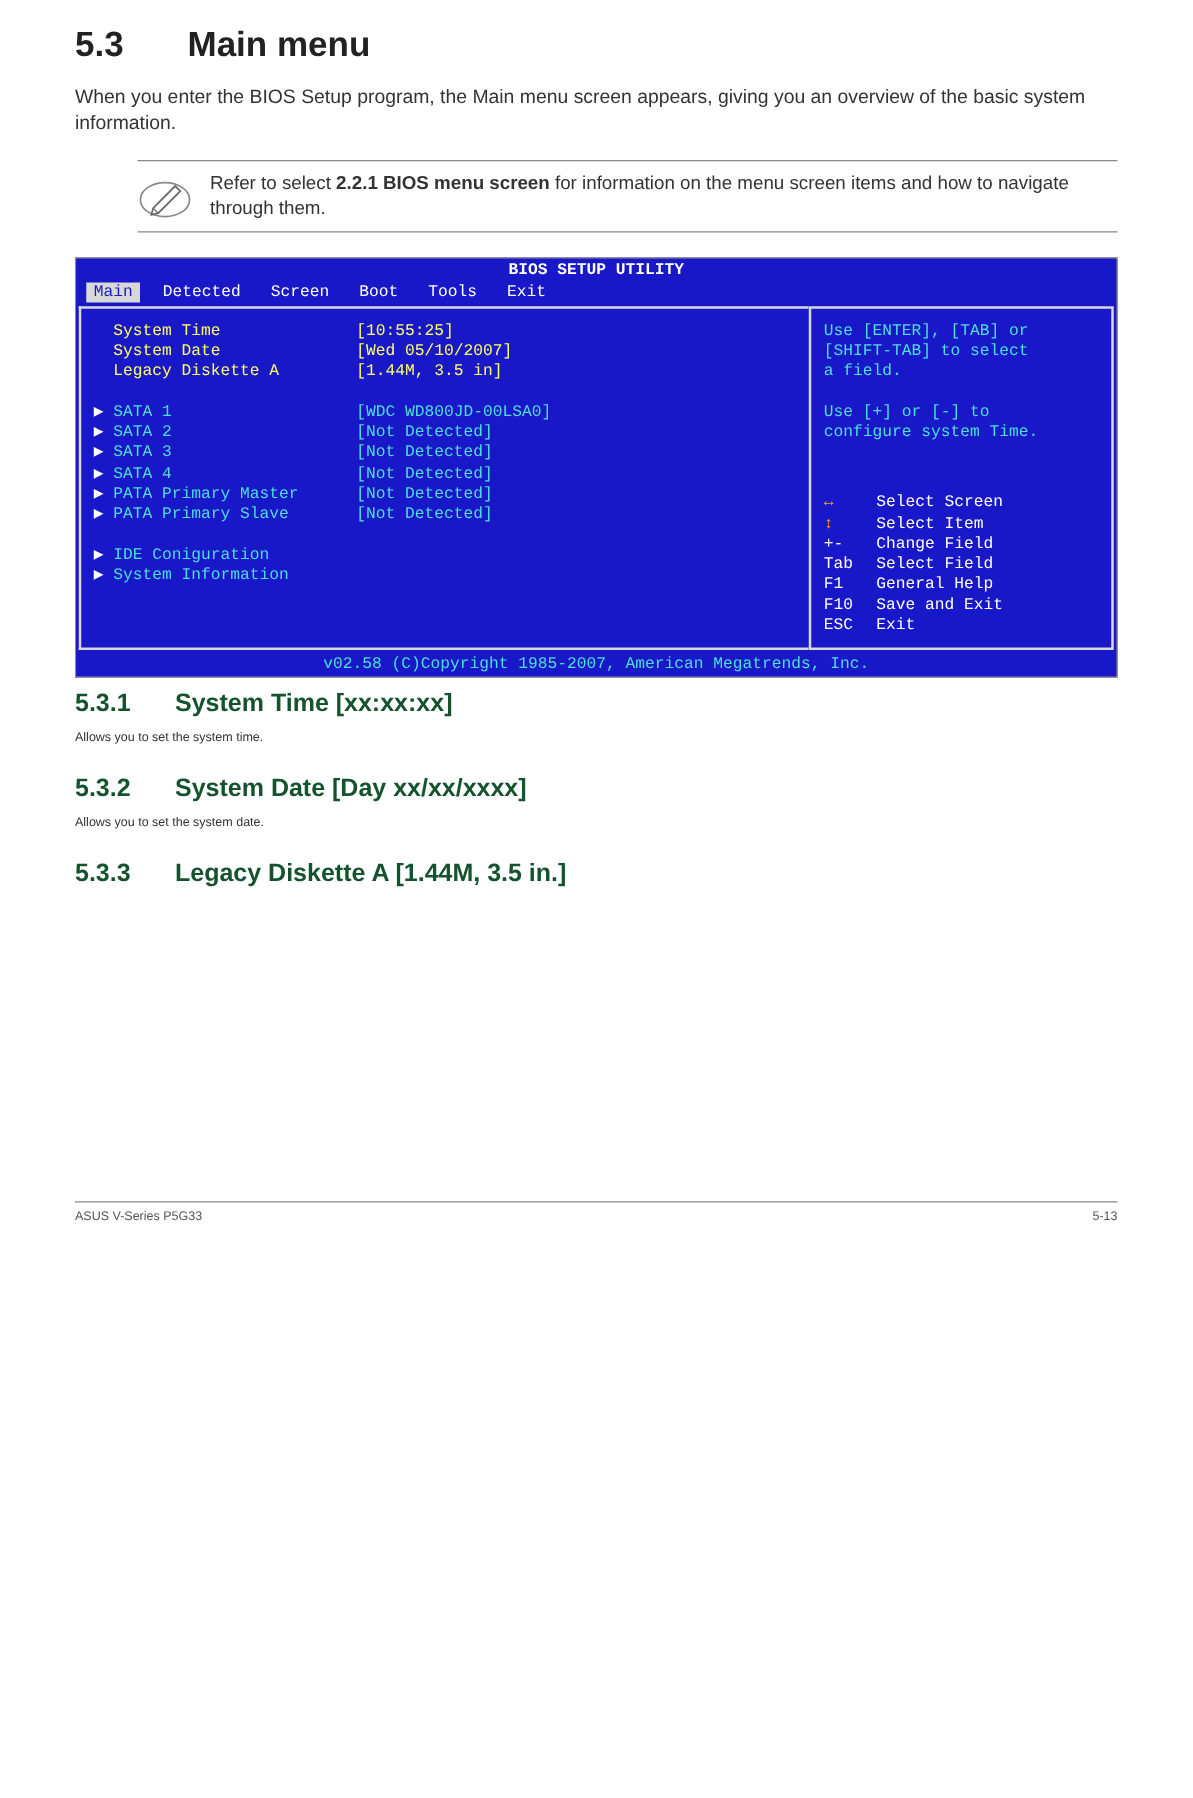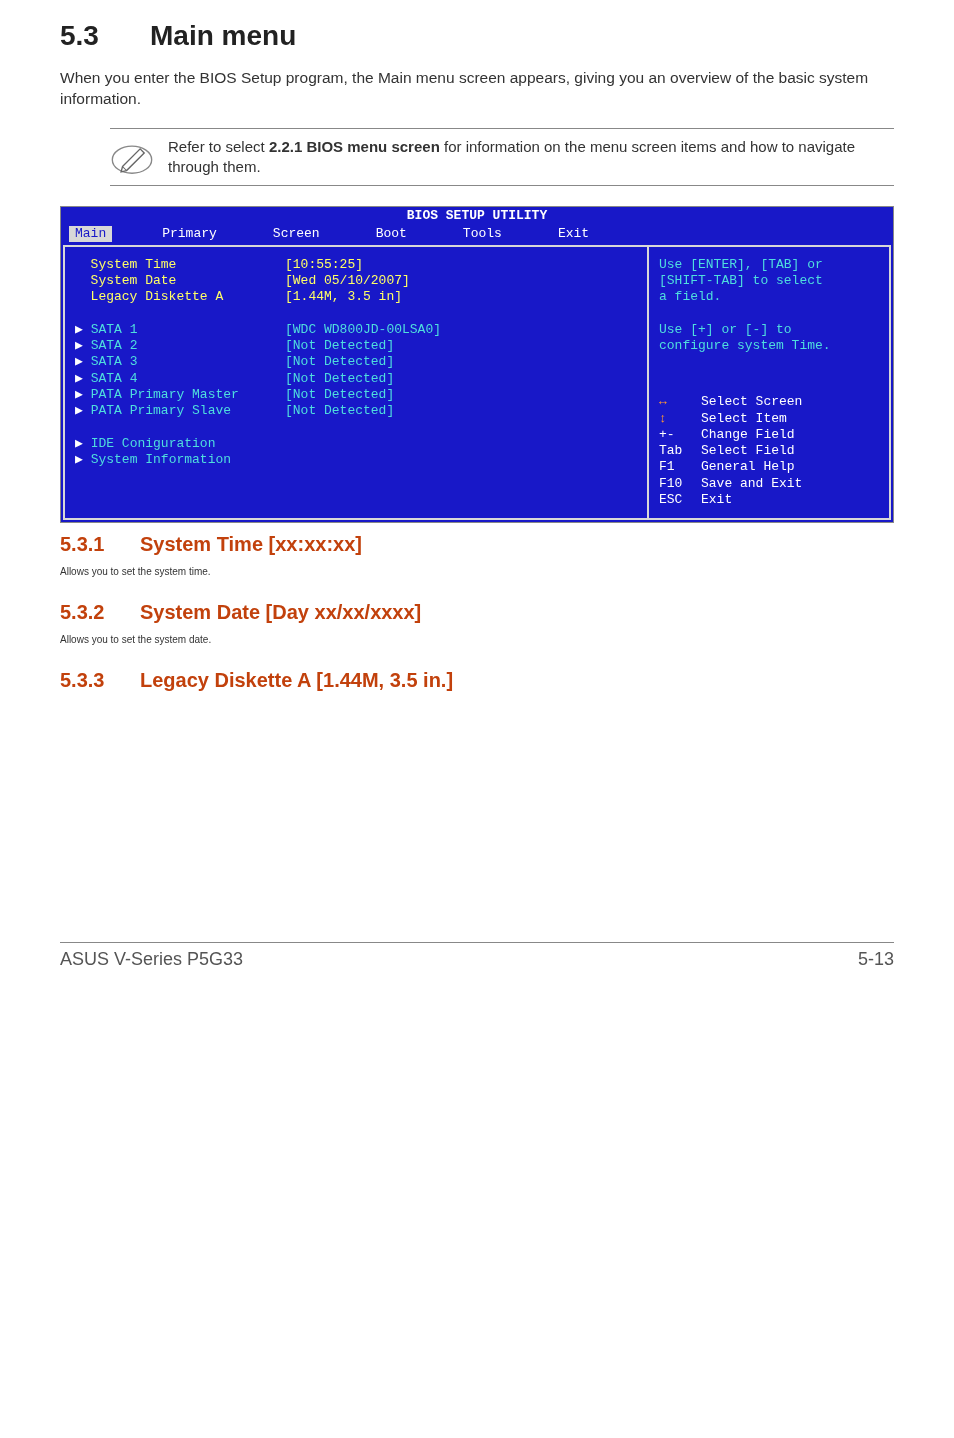--- a/index.html
+++ b/index.html
@@ -58,21 +58,21 @@
       background: #1818c8;
       color: #fff;
       font-weight: bold;
       padding: 1px 0;
     }
     .bios-tabs {
       display: flex;
       background: #1818c8;
       color: #fff;
       padding: 0 8px 3px 8px;
-      gap: 44px;
+      gap: 12px;
     }
     .bios-tab { padding: 0 6px; }
     .bios-tab.active {
       background: #d8d8d8;
       color: #1818c8;
     }
     .bios-body {
       display: flex;
       background: #1818c8;
       padding: 0 2px 2px 2px;
@@ -108,35 +108,35 @@
     .bios-footer {
       text-align: center;
       background: #1818c8;
       color: #4fdede;
       padding: 1px 0 2px 0;
     }
 
     .subsection-title {
       font-size: 20px;
       font-weight: bold;
-      color: #c2410c;
+      color: #14532d;
       margin-bottom: 10px;
       margin-top: 4px;
     }
     .subsection-title .num { display: inline-block; width: 80px; }
     .sub-body {
       font-size: 10px;
       color: #333;
       margin-bottom: 24px;
     }
     .page-footer {
       border-top: 1px solid #888;
       display: flex;
       justify-content: space-between;
-      font-size: 18px;
+      font-size: 10px;
       color: #555;
       padding-top: 6px;
       margin-top: 250px;
     }
   </style>
 </head>
 <body>
 
 <h1 class="section-title">
   <span class="num">5.3</span><span>Main menu</span>
@@ -154,21 +154,21 @@
   </div>
   <div class="note-text">
     <span>Refer to select </span><b>2.2.1  BIOS menu screen</b><span> for information on the menu screen items and how to navigate through them.</span>
   </div>
 </div>
 
 <div class="bios">
   <div class="bios-title">BIOS SETUP UTILITY</div>
   <div class="bios-tabs" id="bios-tabs">
       <span class="bios-tab active">Main</span>
-      <span class="bios-tab">Primary</span>
+      <span class="bios-tab">Detected</span>
       <span class="bios-tab">Screen</span>
       <span class="bios-tab">Boot</span>
       <span class="bios-tab">Tools</span>
       <span class="bios-tab">Exit</span>
     </div>
   <div class="bios-body">
     <div class="bios-left" id="bios-left"><div class="bios-row"><span class="col1 yellow">  System Time</span><span class="yellow">[10:55:25]</span></div><div class="bios-row"><span class="col1 yellow">  System Date</span><span class="yellow">[Wed 05/10/2007]</span></div><div class="bios-row"><span class="col1 yellow">  Legacy Diskette A</span><span class="yellow">[1.44M, 3.5 in]</span></div><br><div class="bios-row"><span class="col1 cyan"><span class="white">▶</span> SATA 1</span><span class="cyan">[WDC WD800JD-00LSA0]</span></div><div class="bios-row"><span class="col1 cyan"><span class="white">▶</span> SATA 2</span><span class="cyan">[Not Detected]</span></div><div class="bios-row"><span class="col1 cyan"><span class="white">▶</span> SATA 3</span><span class="cyan">[Not Detected]</span></div><div class="bios-row"><span class="col1 cyan"><span class="white">▶</span> SATA 4</span><span class="cyan">[Not Detected]</span></div><div class="bios-row"><span class="col1 cyan"><span class="white">▶</span> PATA Primary Master</span><span class="cyan">[Not Detected]</span></div><div class="bios-row"><span class="col1 cyan"><span class="white">▶</span> PATA Primary Slave</span><span class="cyan">[Not Detected]</span></div><br><div class="bios-row"><span class="cyan"><span class="white">▶</span> IDE Coniguration</span></div><div class="bios-row"><span class="cyan"><span class="white">▶</span> System Information</span></div></div>
     <div class="bios-right">
       <div id="bios-help">
           <div class="cyan">Use [ENTER], [TAB] or</div>
@@ -203,20 +203,21 @@
             <span class="kk white">F10</span>
             <span class="white">Save and Exit</span>
           </div>
           <div class="key-row">
             <span class="kk white">ESC</span>
             <span class="white">Exit</span>
           </div>
         </div>
     </div>
   </div>
+  <div class="bios-footer">v02.58 (C)Copyright 1985-2007, American Megatrends, Inc.</div>
 </div>
 
 <h2 class="subsection-title">
   <span class="num">5.3.1</span><span>System Time [xx:xx:xx]</span>
 </h2>
 <p class="sub-body">Allows you to set the system time.</p>
 
 <h2 class="subsection-title">
   <span class="num">5.3.2</span><span>System Date [Day xx/xx/xxxx]</span>
 </h2>

